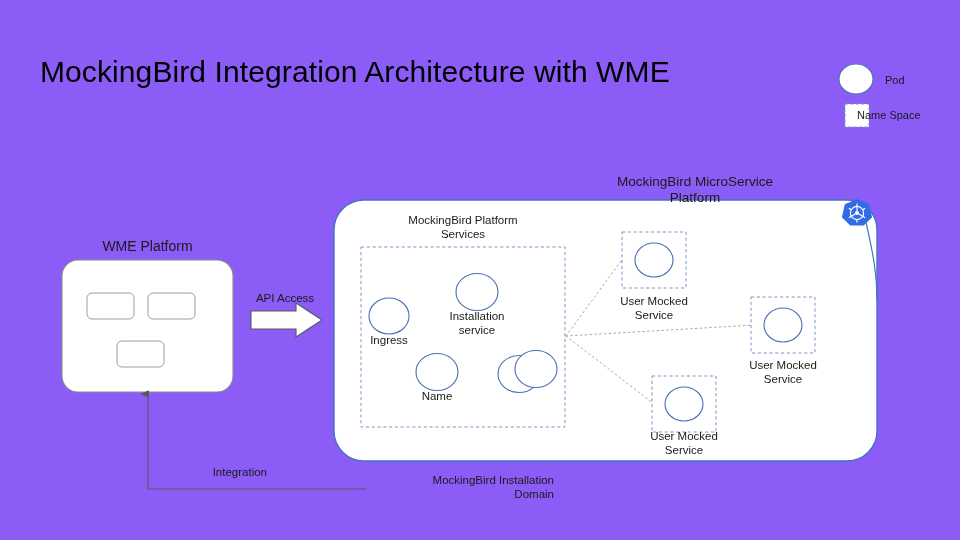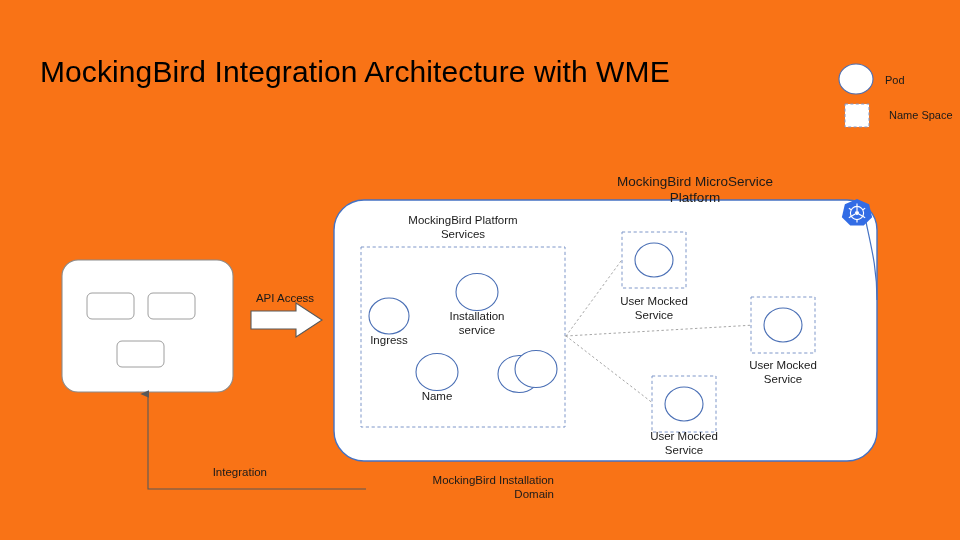--- a/index.html
+++ b/index.html
@@ -5,21 +5,21 @@
 <style>
   html, body {
     margin: 0;
     padding: 0;
     background: #ffffff;
   }
   #canvas {
     position: relative;
     width: 960px;
     height: 540px;
-    background: #f97316;
+    background: #8b5cf6;
     overflow: hidden;
     font-family: "Liberation Sans", sans-serif;
     color: #1a1a1a;
   }
   svg.layer {
     position: absolute;
     top: 0;
     left: 0;
     width: 960px;
     height: 540px;
@@ -117,22 +117,23 @@
     <ellipse cx="654" cy="260" rx="19" ry="17" fill="#ffffff" stroke="#4a6fb5" stroke-width="1.1"></ellipse>
 
     <rect x="751" y="297" width="64" height="56" fill="#ffffff" stroke="#7f97c9" stroke-width="1" stroke-dasharray="3.2,2.6"></rect>
     <ellipse cx="783" cy="325" rx="19" ry="17" fill="#ffffff" stroke="#4a6fb5" stroke-width="1.1"></ellipse>
 
     <rect x="652" y="376" width="64" height="56" fill="#ffffff" stroke="#7f97c9" stroke-width="1" stroke-dasharray="3.2,2.6"></rect>
     <ellipse cx="684" cy="404" rx="19" ry="17" fill="#ffffff" stroke="#4a6fb5" stroke-width="1.1"></ellipse>
   </svg>
 
   <div class="legend-lbl" style="left:857px; top:74px;">Pod</div>
-  <div class="legend-lbl" style="left:829px; top:109px;margin-left:32px;">Name Space</div>
+  <div class="legend-lbl" style="left:829px; top:109px;">Name Space</div>
 
+  <div class="lbl" style="left:62px; top:238px; width:171px; font-size:14px;">WME Platform</div>
 
   <div class="lbl" style="left:236px; top:291px; width:98px; font-size:11.5px;">API Access</div>
 
   <div class="lbl" style="left:157px; top:465px; width:110px; font-size:11.5px; text-align:right;">Integration</div>
 
   <div class="lbl" style="left:364px; top:473px; width:190px; font-size:11.5px; text-align:right;">MockingBird Installation
 Domain</div>
 
   <div class="lbl" style="left:373px; top:213px; width:180px; font-size:11.5px;">MockingBird Platform
 Services</div>

